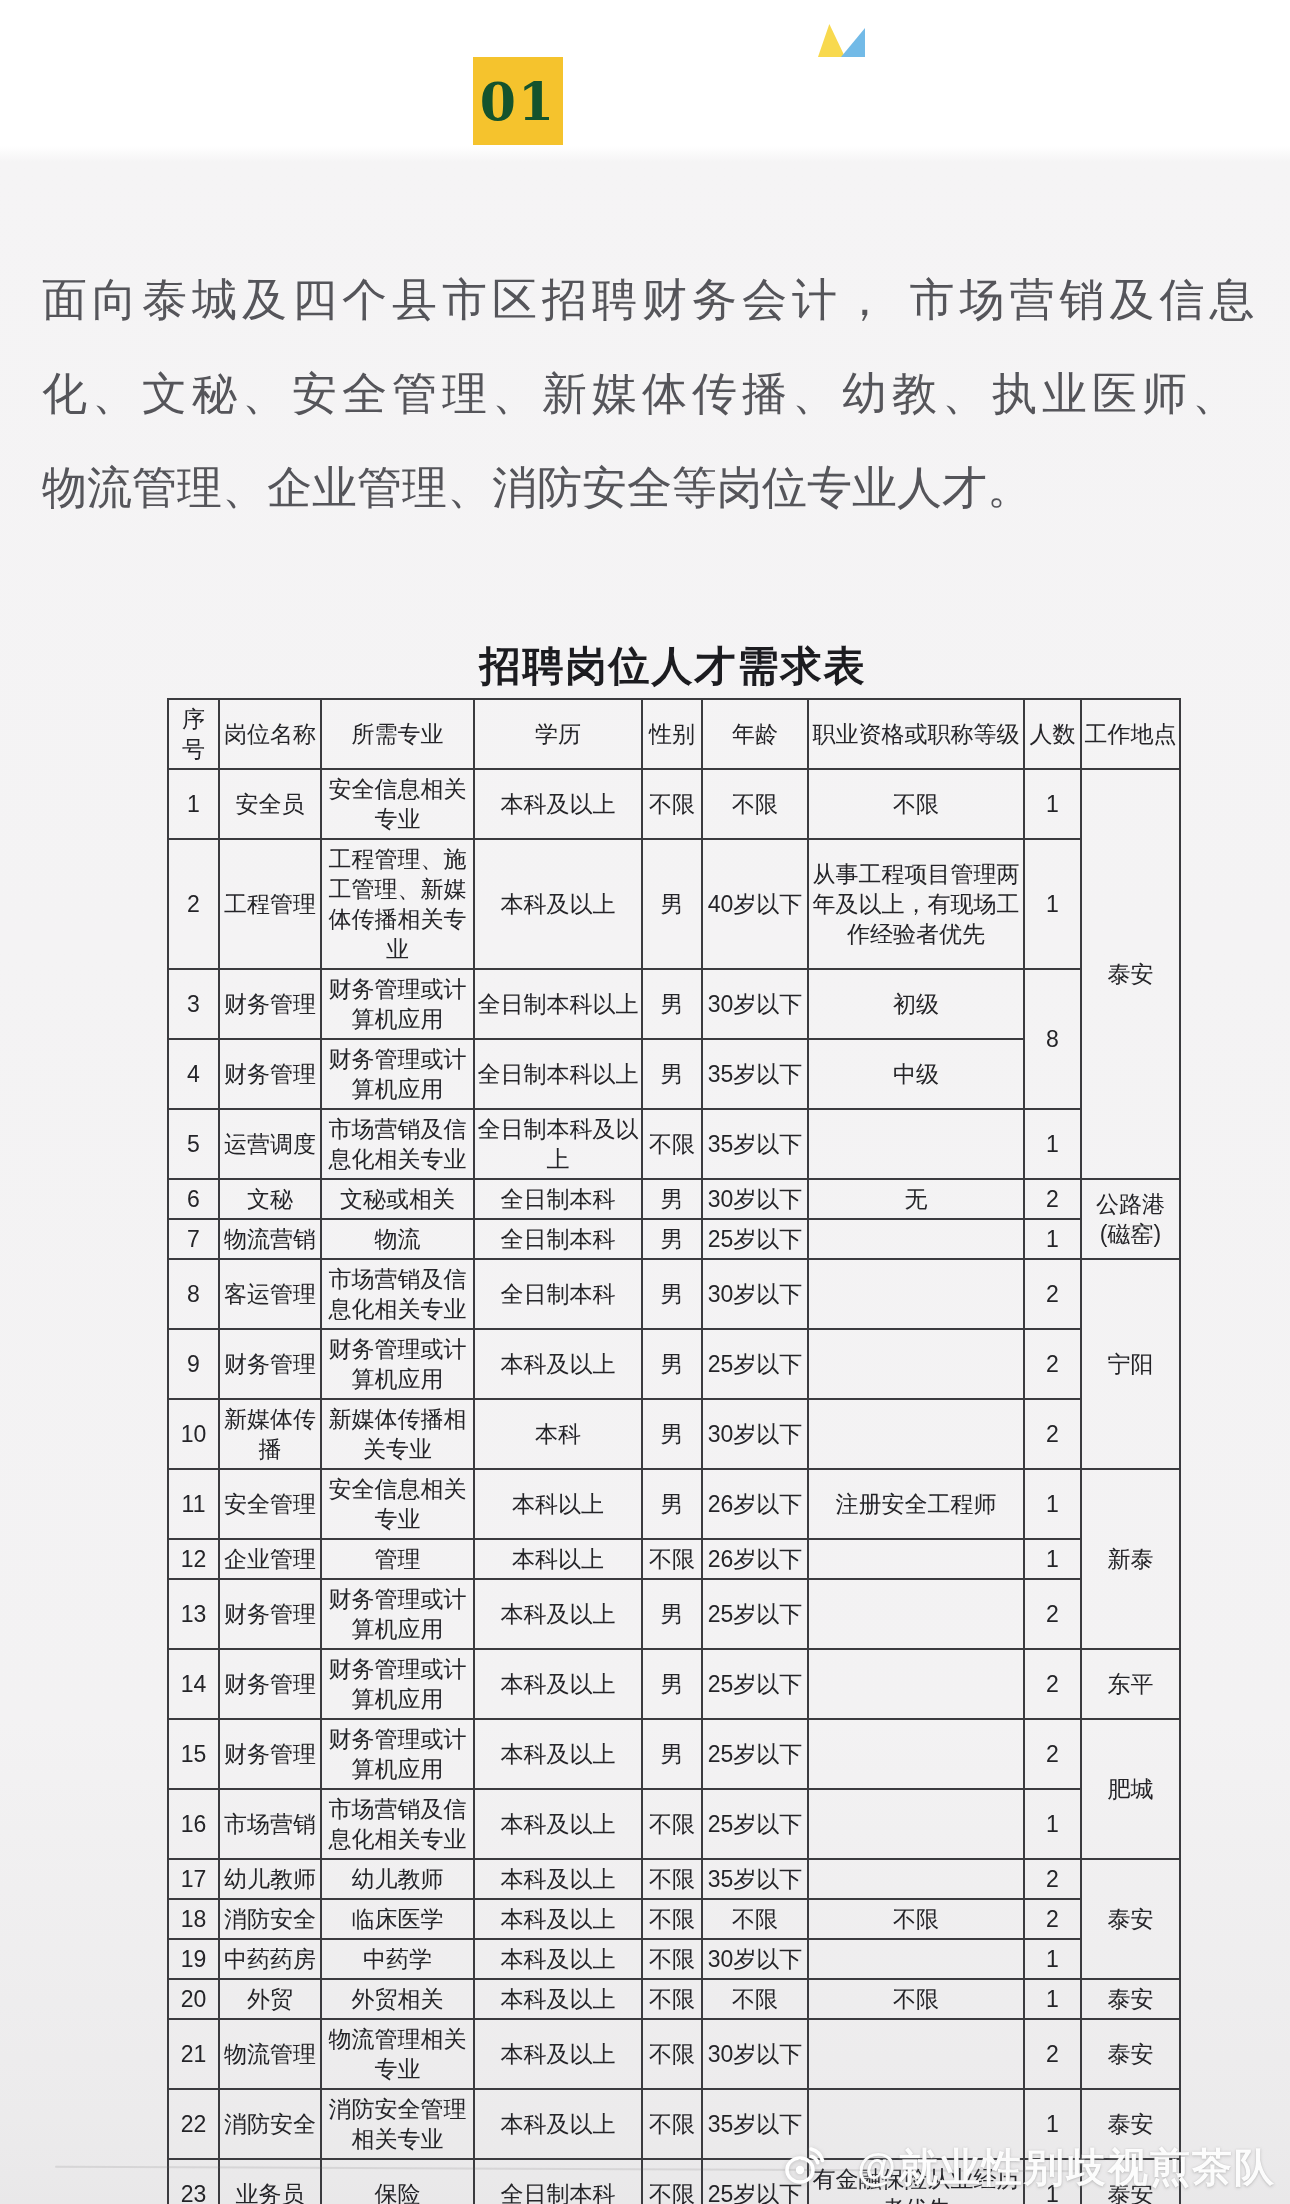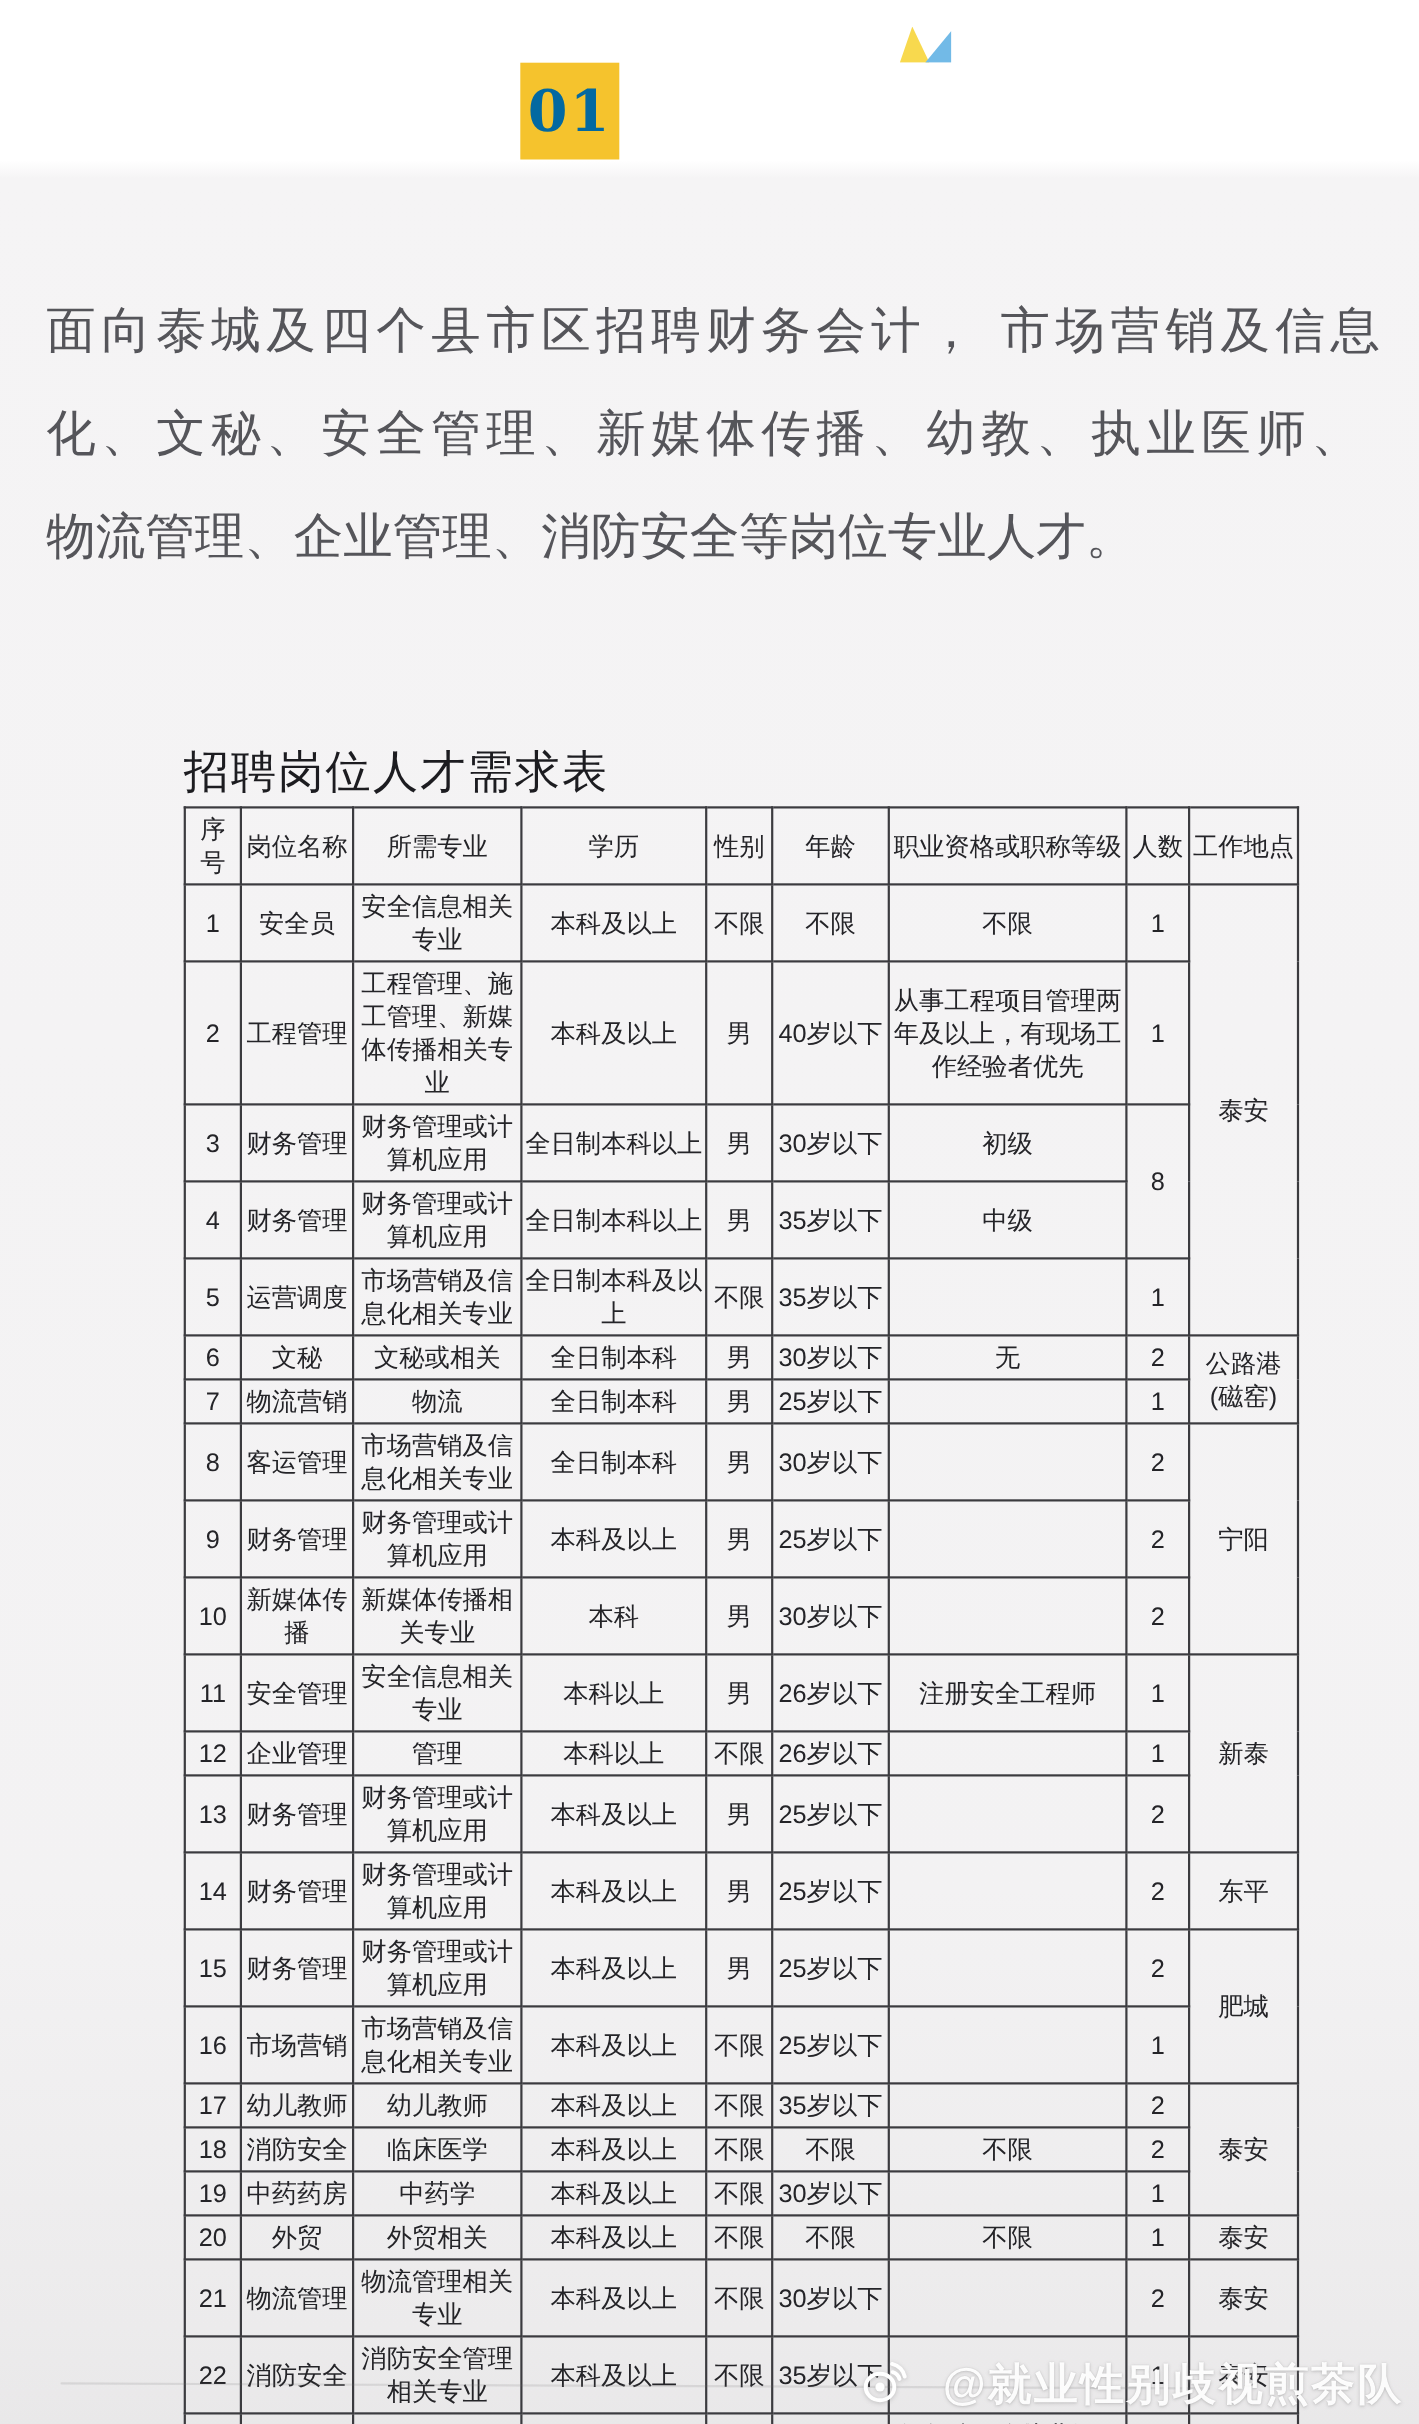--- a/index.html
+++ b/index.html
@@ -18,21 +18,21 @@
     position:relative;width:1290px;height:2204px;overflow:hidden;
     background:linear-gradient(180deg,#ffffff 0px,#ffffff 146px,#f5f4f5 162px,#f3f2f3 78%,#ecebec 96%,#e9e8e9 100%);
   }
   
   .num-box{
     position:absolute;left:473px;top:57px;width:90px;height:88px;
     background:var(--accent-yellow);display:flex;align-items:center;justify-content:center;
   }
   .num-box span{
     font-family:"DejaVu Serif","Liberation Serif",serif;
-    font-size:52px;font-weight:bold;color:#0369a1;letter-spacing:2px;
+    font-size:52px;font-weight:bold;color:#14532d;letter-spacing:2px;
   }
   .title-box{
     position:absolute;left:578px;top:55px;width:240px;height:90px;
     background:var(--accent-green);display:flex;align-items:center;justify-content:center;
   }
   .title-box span{font-size:48px;font-weight:bold;color:#ffffff;letter-spacing:9px;text-indent:9px;}
   .tri{position:absolute;}
   .tri-yellow{
     left:818px;top:24px;width:27px;height:33px;background:var(--tri-yellow);
     clip-path:polygon(42% 0,0 100%,100% 100%);
@@ -41,22 +41,22 @@
     left:841px;top:28px;width:24px;height:29px;background:var(--tri-blue);
     clip-path:polygon(100% 0,0 100%,100% 100%);
   }
   
   .intro{position:absolute;left:42px;top:253px;width:1226px;color:var(--intro-ink);}
   .intro-line{font-size:45px;line-height:94px;letter-spacing:5px;white-space:nowrap;}
   .intro-line:last-child{letter-spacing:0;}
   
   .table-wrap{position:absolute;left:167px;top:642px;width:1012px;}
   .table-title{
-    font-size:41px;font-weight:normal;color:#1c1c20;
-    letter-spacing:2px;line-height:48px;margin-bottom:8px;margin-top:35px;
+    text-align:center;font-size:41px;font-weight:bold;color:#1c1c20;
+    letter-spacing:2px;line-height:48px;margin-bottom:8px;
   }
   table{border-collapse:collapse;table-layout:fixed;width:1012px;}
   col.c1{width:51px;}  col.c2{width:102px;} col.c3{width:153px;}
   col.c4{width:168px;} col.c5{width:60px;}  col.c6{width:106px;}
   col.c7{width:216px;} col.c8{width:57px;}  col.c9{width:99px;}
   th,td{
     border:2px solid var(--line);
     font-size:23px;font-weight:normal;color:var(--ink);
     text-align:center;vertical-align:middle;
     padding:4px 1px;line-height:30px;white-space:pre-line;

